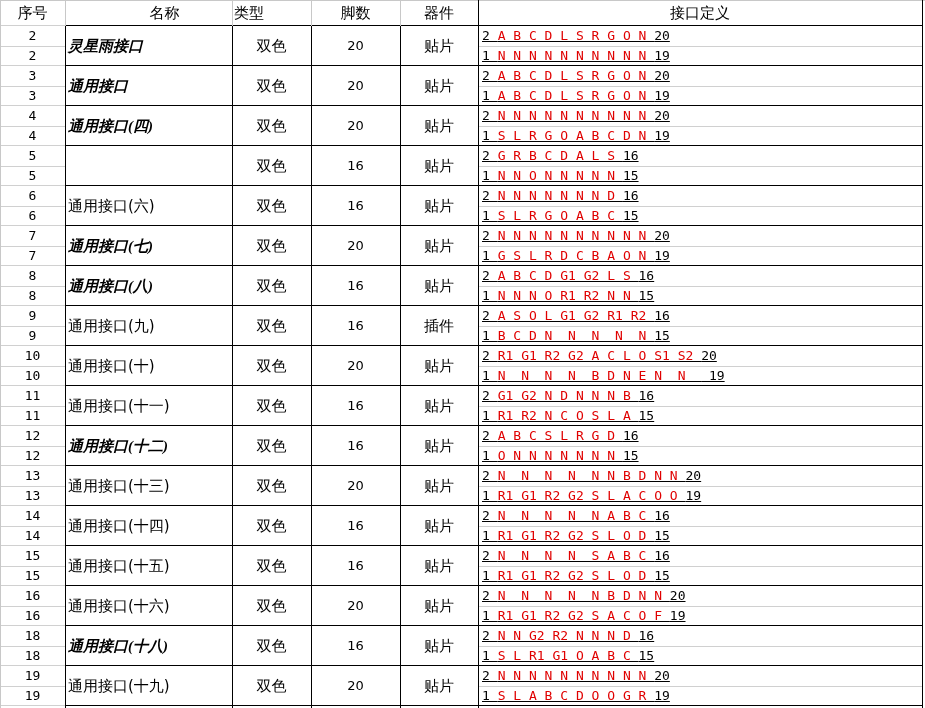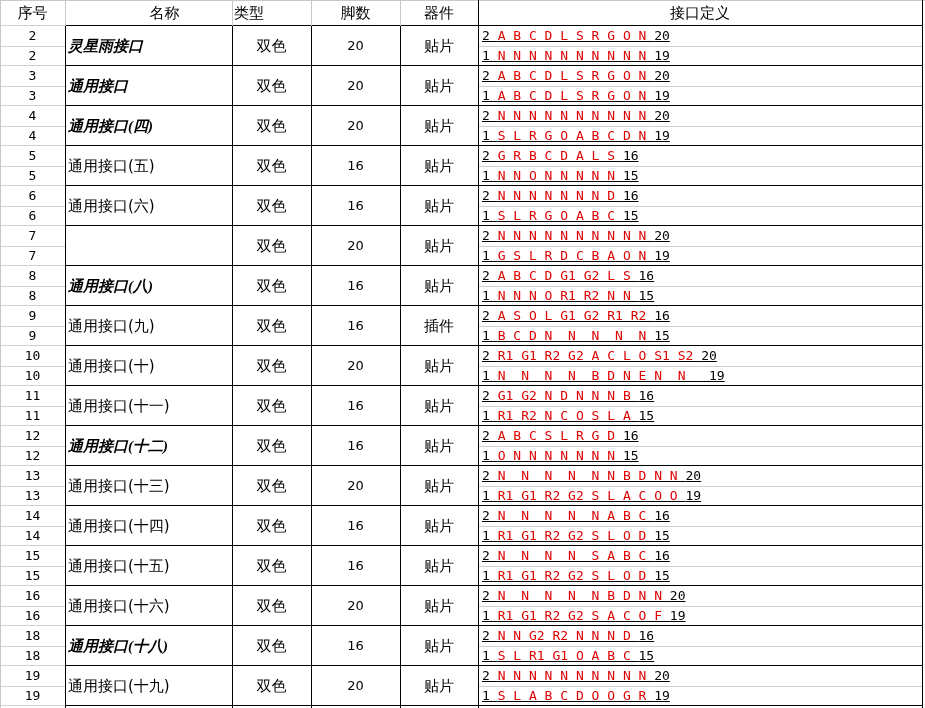--- a/index.html
+++ b/index.html
@@ -81,21 +81,20 @@
         <div class="def" style="top:0px;"><span class="n">2 </span><span class="sig">N N N N N N N N N N </span><span class="n">20</span></div>
         <div class="def" style="top:20px;"><span class="n">1 </span><span class="sig">S L R G O A B C D N </span><span class="n">19</span></div>
       </div>
       <div class="hline-left" style="top:126px;"></div>
       <div class="hline-mid" style="top:126px;"></div>
       <div class="hline" style="top:145px;"></div>
       <div class="hline-g" style="top:145px;"></div>
       <div class="row" style="top:146px;">
         <div class="idx" style="top:0;">5</div>
         <div class="idx" style="top:20px;">5</div>
-        <div class="name">通用接口(五)</div>
         <div class="type">双色</div>
         <div class="pins">16</div>
         <div class="part">贴片</div>
         <div class="def" style="top:0px;"><span class="n">2 </span><span class="sig">G R B C D A L S </span><span class="n">16</span></div>
         <div class="def" style="top:20px;"><span class="n">1 </span><span class="sig">N N O N N N N N </span><span class="n">15</span></div>
       </div>
       <div class="hline-left" style="top:166px;"></div>
       <div class="hline-mid" style="top:166px;"></div>
       <div class="hline" style="top:185px;"></div>
       <div class="hline-g" style="top:185px;"></div>
@@ -109,20 +108,21 @@
         <div class="def" style="top:0px;"><span class="n">2 </span><span class="sig">N N N N N N N D </span><span class="n">16</span></div>
         <div class="def" style="top:20px;"><span class="n">1 </span><span class="sig">S L R G O A B C </span><span class="n">15</span></div>
       </div>
       <div class="hline-left" style="top:206px;"></div>
       <div class="hline-mid" style="top:206px;"></div>
       <div class="hline" style="top:225px;"></div>
       <div class="hline-g" style="top:225px;"></div>
       <div class="row" style="top:226px;">
         <div class="idx" style="top:0;">7</div>
         <div class="idx" style="top:20px;">7</div>
+        <div class="name bold">通用接口(七)</div>
         <div class="type">双色</div>
         <div class="pins">20</div>
         <div class="part">贴片</div>
         <div class="def" style="top:0px;"><span class="n">2 </span><span class="sig">N N N N N N N N N N </span><span class="n">20</span></div>
         <div class="def" style="top:20px;"><span class="n">1 </span><span class="sig">G S L R D C B A O N </span><span class="n">19</span></div>
       </div>
       <div class="hline-left" style="top:246px;"></div>
       <div class="hline-mid" style="top:246px;"></div>
       <div class="hline" style="top:265px;"></div>
       <div class="hline-g" style="top:265px;"></div>

